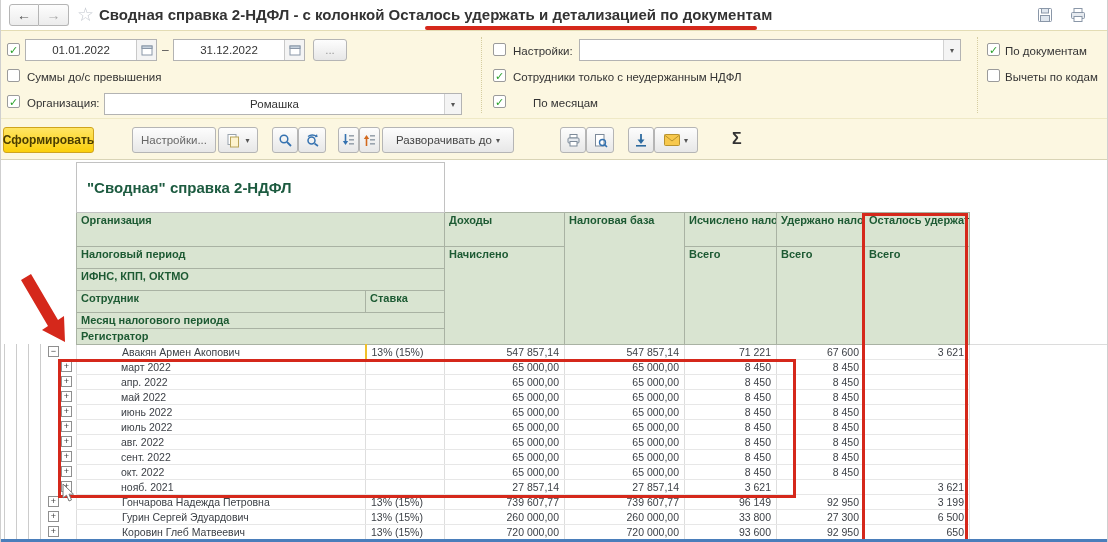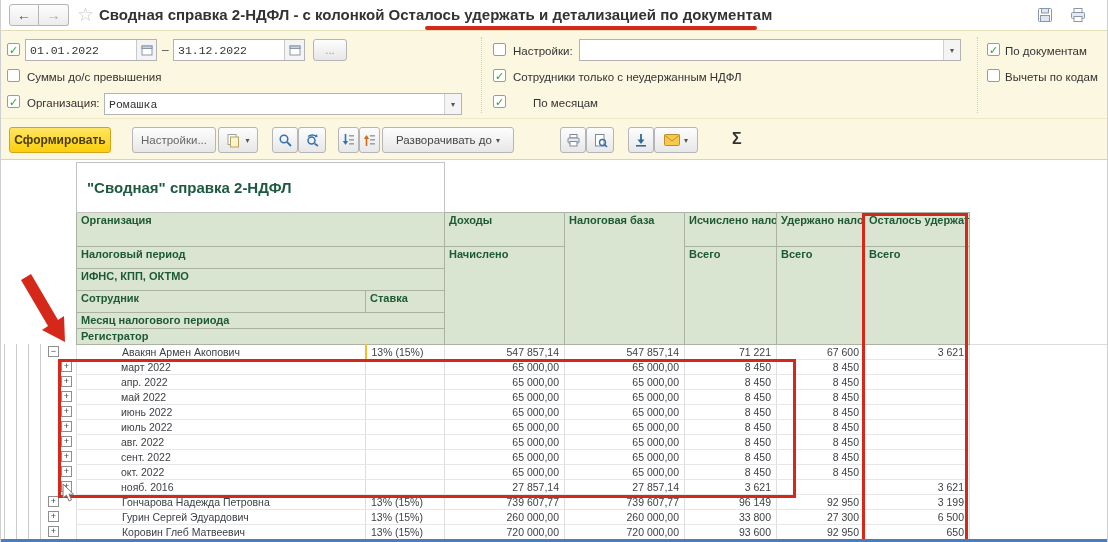--- a/index.html
+++ b/index.html
@@ -23,21 +23,21 @@
                 border-top:1px solid #e3dcb4;}
   .toolbar{position:absolute;top:118px;left:0;right:0;height:42px;background:#fcf7e1;
            border-top:1px solid #efe9c6;border-bottom:1px solid #d9d4b6;box-sizing:border-box;}
   .vsep{position:absolute;top:6px;bottom:6px;width:0;border-left:1px dotted #d5cda0;}
 
   .checkbox{position:absolute;width:13px;height:13px;border:1px solid #9b9b9b;background:#fff;border-radius:2px;
             font-size:11px;line-height:12px;text-align:center;color:#2ba22b;font-weight:bold;box-sizing:border-box;}
   .flabel{position:absolute;font-size:11.5px;color:#333;white-space:nowrap;}
   .field{position:absolute;height:22px;background:#fff;border:1px solid #b3b3b3;display:flex;align-items:stretch;box-sizing:border-box;}
   .field input{border:none;outline:none;flex:1;font-size:11.5px;padding:0 4px;color:#333;min-width:0;
-               font-family:Liberation Mono, monospace;background:transparent;}
+               font-family:Liberation Sans, sans-serif;background:transparent;text-align:center;}
   .fbtn{width:19px;display:flex;align-items:center;justify-content:center;border-left:1px solid #c9c9c9;background:#f4f4f4;}
   .caretbox{width:16px;display:flex;align-items:center;justify-content:center;color:#555;font-size:8px;background:#f4f4f4;border-left:1px solid #d2d2d2;}
   .dash{position:absolute;font-size:12px;color:#555;}
 
   .btn{position:absolute;top:8px;height:26px;border:1px solid #b5b5b5;border-radius:3px;
        background:linear-gradient(#fdfdfd,#e7e7e7);font-size:11.5px;color:#666;
        display:flex;align-items:center;justify-content:center;box-sizing:border-box;gap:4px;white-space:nowrap;}
   .btn-generate{background:linear-gradient(#ffe564,#fbcf0a);border-color:#cfa41e;color:#4a3d00;font-weight:bold;font-size:12px;}
   .caret{font-size:8px;color:#555;}
   .sigma{position:absolute;left:731px;top:11px;font-size:16px;font-weight:bold;color:#333;}
@@ -150,21 +150,21 @@
     <span class="flabel" style="left:532px;top:66px">По месяцам</span>
 
     <span class="checkbox" style="left:986px;top:12px">✓</span>
     <span class="flabel" style="left:1004px;top:14px">По документам</span>
 
     <span class="checkbox" style="left:986px;top:38px;color:transparent"></span>
     <span class="flabel" style="left:1004px;top:40px">Вычеты по кодам</span>
   </div>
 
   <div class="toolbar">
-    <div class="btn btn-generate" style="left:8px;width:102px">
+    <div class="btn btn-generate" style="left:2px;width:91px">
         <span>Сформировать</span>
       </div>
     <div class="btn" style="left:131px;width:84px">
         <span>Настройки...</span>
       </div>
     <div class="btn" style="left:217px;width:40px">
       <svg width="15" height="15" viewBox="0 0 15 15">
         <rect x="2" y="1.5" width="8" height="10" fill="#fff" stroke="#9aa4ae"></rect>
         <rect x="4.5" y="4" width="8" height="10" fill="#fdf3cf" stroke="#b8a35a"></rect>
       </svg>
@@ -377,21 +377,21 @@
       <tr class="data">
         <td class="dcell lvl2">окт. 2022</td>
         <td class="dcell"></td>
         <td class="dcell num">65 000,00</td>
         <td class="dcell num">65 000,00</td>
         <td class="dcell num">8 450</td>
         <td class="dcell num">8 450</td>
         <td class="dcell num"></td>
       </tr>
       <tr class="data">
-        <td class="dcell lvl2">нояб. 2016</td>
+        <td class="dcell lvl2">нояб. 2021</td>
         <td class="dcell"></td>
         <td class="dcell num">27 857,14</td>
         <td class="dcell num">27 857,14</td>
         <td class="dcell num">3 621</td>
         <td class="dcell num"></td>
         <td class="dcell num">3 621</td>
       </tr>
       <tr class="data">
         <td class="dcell lvl1">Гончарова Надежда Петровна</td>
         <td class="dcell">13% (15%)</td>

